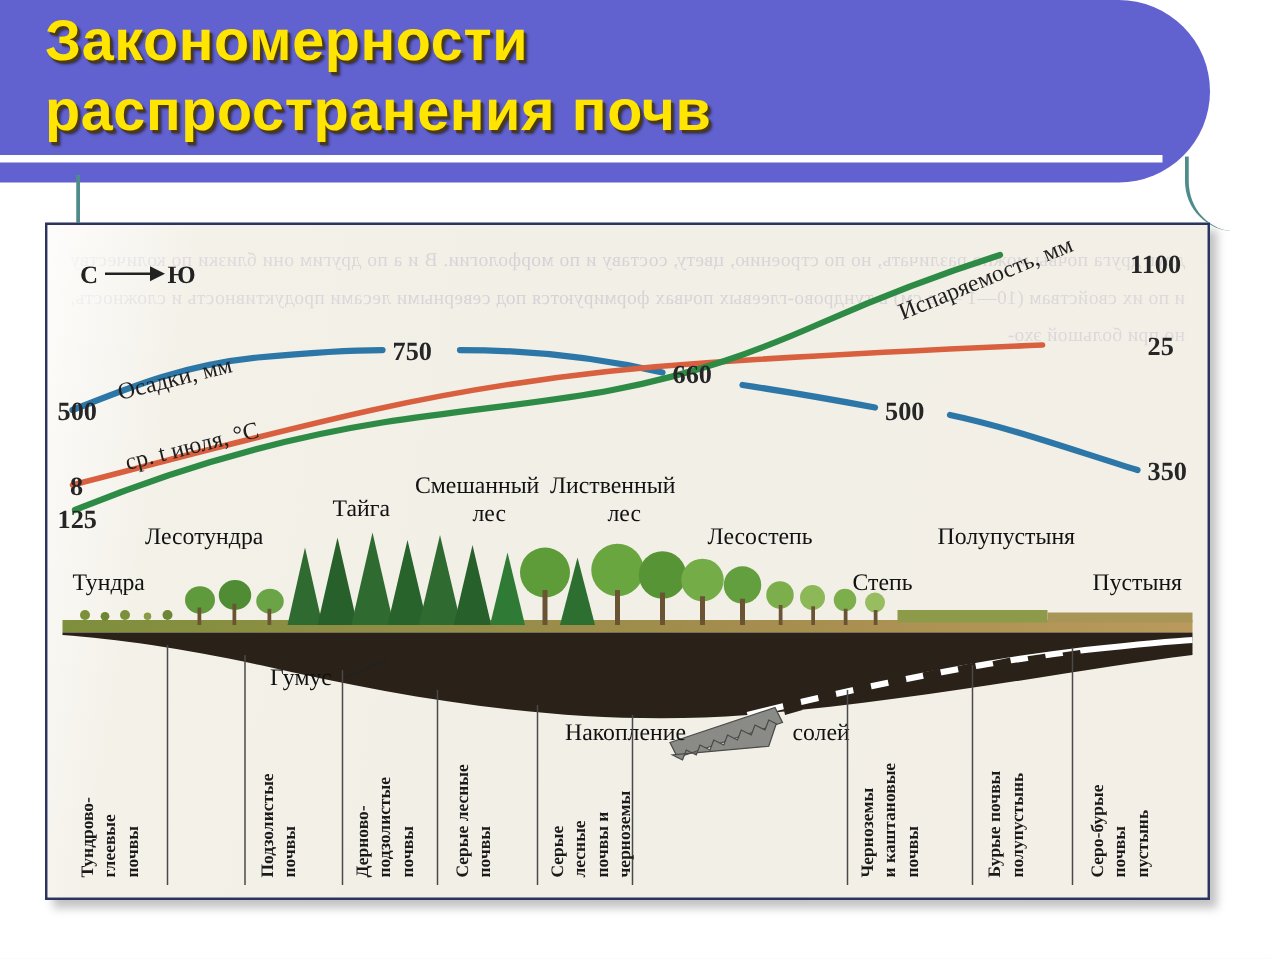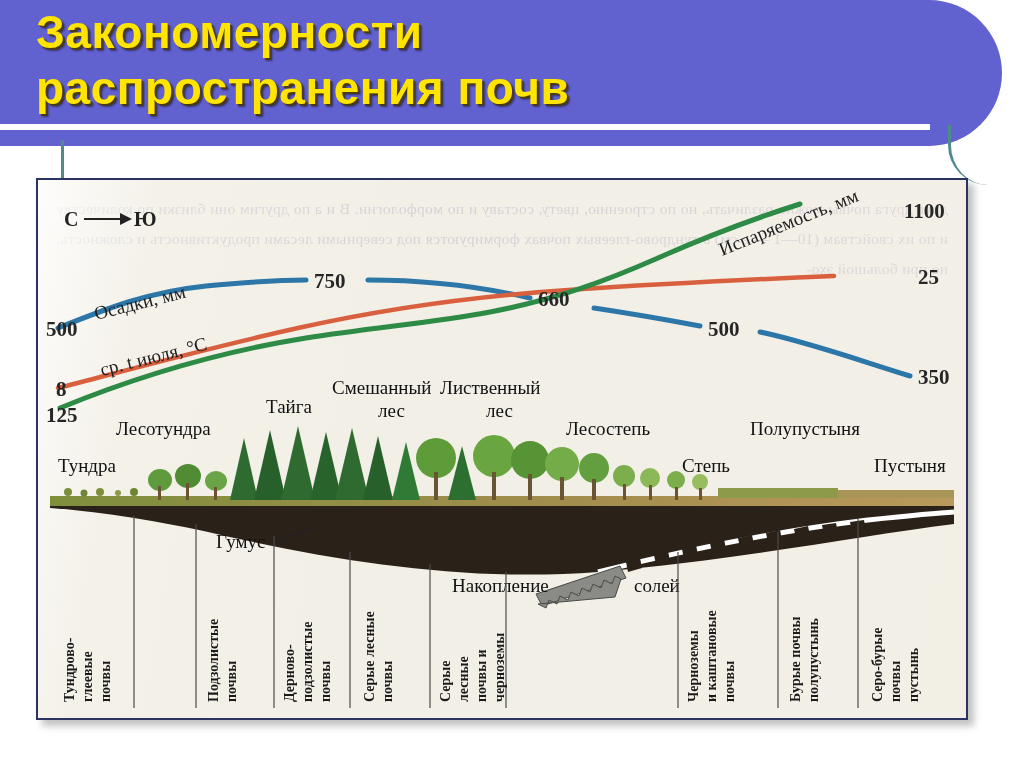--- a/index.html
+++ b/index.html
@@ -9,21 +9,20 @@
     font-family:"Liberation Serif", serif;
     overflow:hidden;
     position:relative;
   }
   
   #title-banner{
     position:absolute;left:0;top:0;width:968px;height:146px;
     background:#6161cf;
     border-top-right-radius:90px;border-bottom-right-radius:90px;
     overflow:hidden;
-    padding-left:34px;
   }
   #title-text{
     position:absolute;left:36px;top:4px;width:900px;
     font-family:"Liberation Sans", sans-serif;
     font-weight:bold;font-size:46px;line-height:1.22;
     color:#ffe500;
     text-shadow:2px 2px 0 #4a3a1a, 3px 3px 2px rgba(0,0,0,.45);
     letter-spacing:.5px;
     white-space:pre-line;
   }

